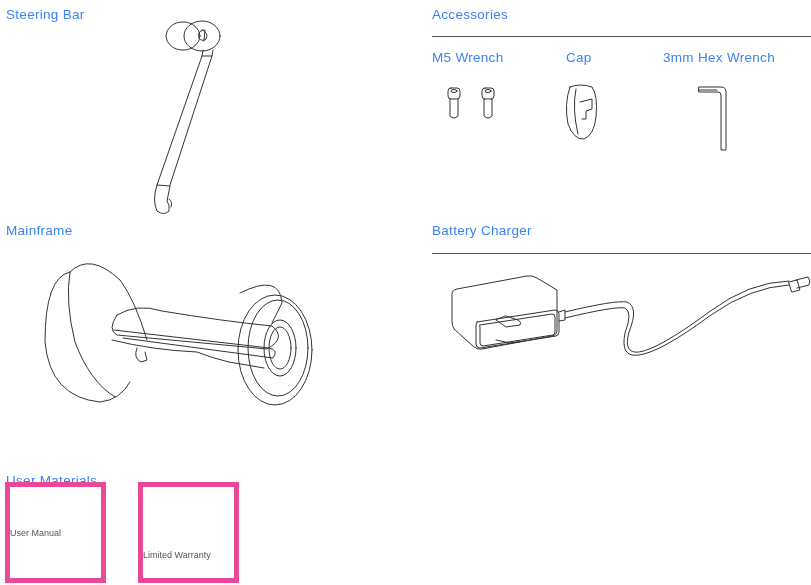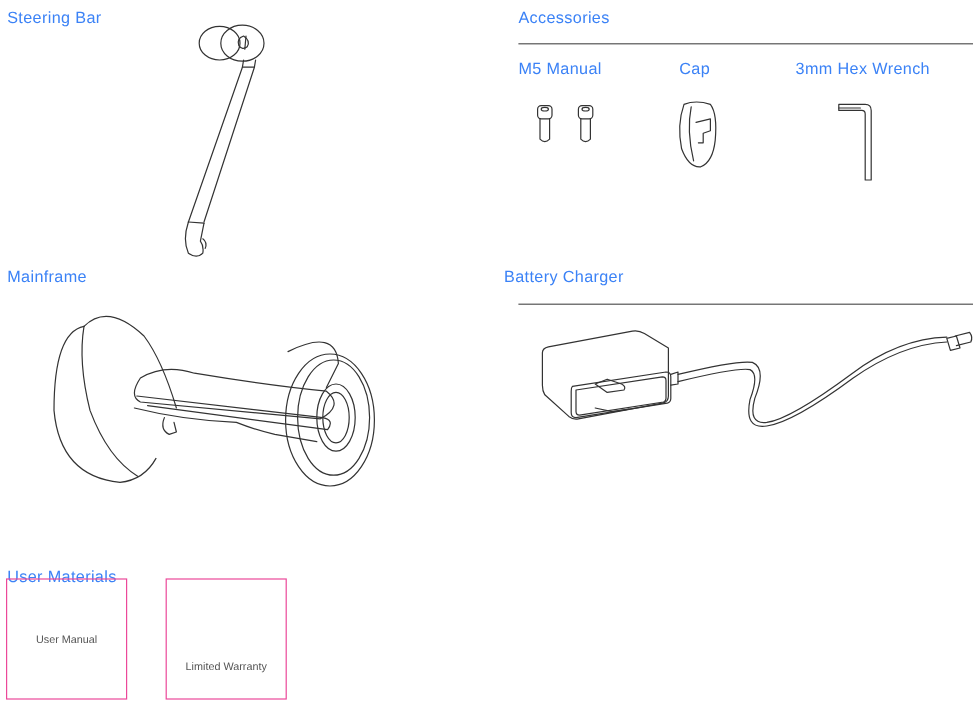--- a/index.html
+++ b/index.html
@@ -3,42 +3,42 @@
 <meta charset="utf-8">
 <style>
   html, body { margin:0; padding:0; background:#ffffff; }
   body { width:811px; height:585px; position:relative; overflow:hidden;
          font-family:"Liberation Sans", sans-serif; color:#555; }
   .label { position:absolute; font-size:13.5px; color:#3b82f6; letter-spacing:0.3px; white-space:nowrap; }
   .small-label { position:absolute; font-size:9px; color:#555; white-space:nowrap; }
   .rule { position:absolute; height:1px; background:#555; }
   svg.art { position:absolute; overflow:visible; }
   svg.art * { fill:none; stroke:#333; stroke-width:1; stroke-linejoin:round; stroke-linecap:round; }
-  .doc-box { position:absolute; border:1px solid #ec4899; box-sizing:border-box;
-             display:flex; align-items:center; justify-content:center; }
+  .doc-box { position:absolute; border:5px solid #ec4899; box-sizing:border-box;
+             display:flex; align-items:center; justify-content:flex-start; }
 </style>
 </head>
 <body>
 
 <div class="label" style="left:6px;top:7px;">Steering Bar</div>
 <svg class="art" style="left:150px;top:15px;" width="90" height="200">
   <ellipse cx="33" cy="21" rx="17" ry="14"></ellipse>
   <ellipse cx="52" cy="21" rx="18" ry="15"></ellipse>
   <path d="M53 15 q-6 2 -4 8 q3 4 7 1 q3 -5 -3 -9 z"></path>
   <path d="M55 15 l-1 11"></path>
   <path d="M53 35 l-1 6 l10 0 l1 -6"></path>
   <path d="M52 41 L7 170 M62 41 L20 170"></path>
   <path d="M7 170 l13 1"></path>
   <path d="M7 170 q-5 15 0 26 q7 5 12 0 q1 -6 -2 -10 l3 -15"></path>
   <path d="M19 184 q4 3 2 8"></path>
 </svg>
 
 <div class="label" style="left:432px;top:7px;">Accessories</div>
 <div class="rule" style="left:432px;top:36px;width:379px;"></div>
-<div class="label" style="left:432px;top:50px;">M5 Manual</div>
+<div class="label" style="left:432px;top:50px;">M5 Wrench</div>
 <div class="label" style="left:566px;top:50px;">Cap</div>
 <div class="label" style="left:663px;top:50px;">3mm Hex Wrench</div>
 
 <svg class="art" style="left:446px;top:86px;" width="60" height="40">
   <g>
     <rect x="2" y="2" width="12" height="11" rx="3"></rect>
     <ellipse cx="8" cy="5" rx="3" ry="1.5"></ellipse>
     <path d="M4 13 l0 17 q4 4 8 0 l0 -17"></path>
   </g>
   <g transform="translate(34,0)">
@@ -68,21 +68,21 @@
   <path d="M74 70 l155 18 q10 2 4 10 l-150 -20"></path>
   <path d="M72 80 q40 10 85 12 q15 6 32 10 l35 6"></path>
   <path d="M97 88 q-4 10 4 14 l6 -2 l-2 -8"></path>
   <path d="M200 33 q40 -20 42 10 l-10 20"></path>
   <ellipse cx="235" cy="90" rx="37" ry="55"></ellipse>
   <ellipse cx="238" cy="88" rx="30" ry="48"></ellipse>
   <ellipse cx="240" cy="88" rx="16" ry="28"></ellipse>
   <ellipse cx="240" cy="88" rx="11" ry="21"></ellipse>
 </svg>
 
-<div class="label" style="left:420px;top:223px;text-align:right;">Battery Charger</div>
+<div class="label" style="left:432px;top:223px;text-align:right;">Battery Charger</div>
 <div class="rule" style="left:432px;top:253px;width:379px;"></div>
 <svg class="art" style="left:440px;top:272px;" width="371" height="90">
   <path d="M12 22 q0 -4 5 -5 l70 -13 q5 -1 10 2 l20 12 l0 40 q0 5 -5 6 l-70 13 q-4 1 -8 -2 l-20 -18 q-2 -3 -2 -8 z"></path>
   <path d="M37 50 l78 -12 q4 0 4 4 l0 18 q0 3 -3 4 l-76 12 q-4 0 -4 -4 l0 -18 q0 -3 1 -4 z"></path>
   <path d="M40 53 l72 -11 q3 0 3 3 l0 15 q0 2 -2 3 l-70 11 q-3 0 -3 -3 l0 -15 z"></path>
   <path d="M56 48 l10 7 l14 -2 q2 -3 -2 -5 l-12 -4 z"></path>
   <path d="M56 68 l14 3 l14 -2"></path>
   <path d="M119 40 l6 -2 l0 10 l-6 1"></path>
   <path d="M125 40 q50 -12 62 -10 q12 5 2 30 q-6 22 10 20 q20 -3 70 -40 q40 -30 80 -31"></path>
   <path d="M125 46 q50 -12 60 -10 q8 4 0 25 q-5 25 14 22 q22 -3 72 -40 q40 -28 78 -30"></path>

